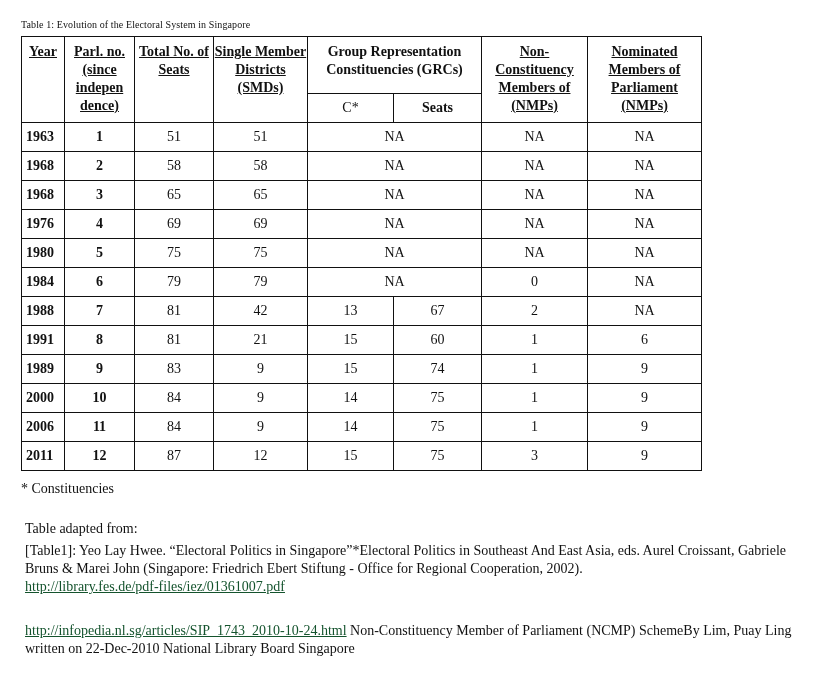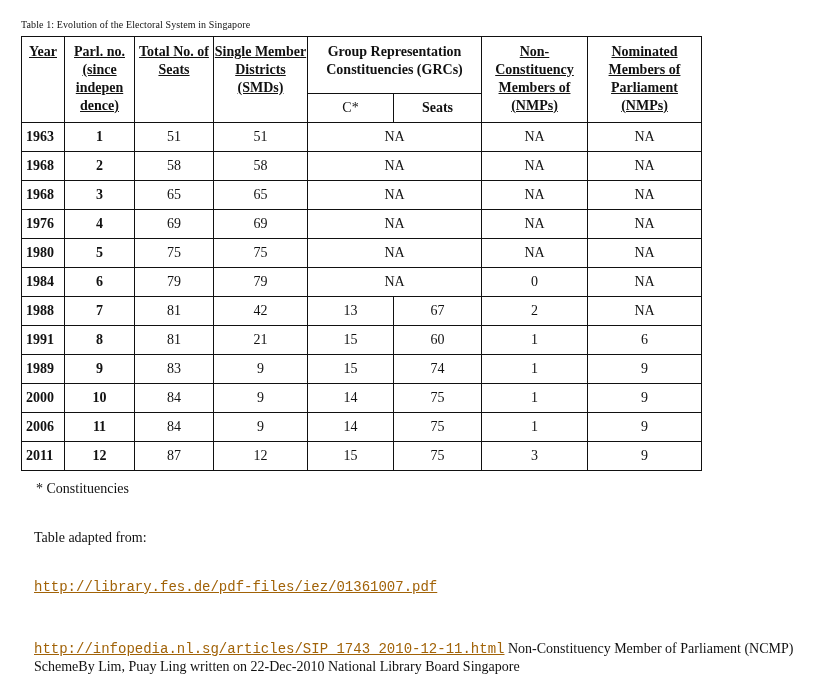--- a/index.html
+++ b/index.html
@@ -27,28 +27,28 @@
     line-height: 18px;
   }
   table.elect th { font-weight: bold; }
   table.elect td { height: 28px; vertical-align: middle; }
   table.elect td.year { font-weight: bold; text-align: left; padding-left: 4px; }
   table.elect td.parl { font-weight: bold; }
   .hdr-top { height: 56px; padding-top: 6px !important; text-decoration: underline; }
   .hdr-grc-top { height: 50px; padding-top: 6px !important; }
   .hdr-sub { height: 28px; vertical-align: middle !important; }
   .footnote {
-    position: absolute; left: 36px; top: 481px; font-size: 14px;
+    position: absolute; left: 21px; top: 481px; font-size: 14px;
   }
   .source {
     position: absolute; left: 21px; top: 516px; width: 790px;
     font-size: 14px; line-height: 18px;
   }
-  .source p { margin: 13px; }
-  .source a { color: #a16207; text-decoration: underline; font-family: Liberation Mono, monospace; }
+  .source p { margin: 4px; }
+  .source a { color: #14532d; text-decoration: underline; }
   .gap { height: 18px; }
 </style>
 </head>
 <body>
 
 <div class="caption">Table 1: Evolution of the Electoral System in Singapore</div>
 
 <table class="elect">
   <colgroup>
     <col style="width:43px">
@@ -190,16 +190,16 @@
       <td>3</td>
       <td>9</td>
     </tr>
   </tbody>
 </table>
 
 <div class="footnote">* Constituencies</div>
 
 <div class="source">
   <p>Table adapted from:</p>
-  <p><br><a href="#">http://library.fes.de/pdf-files/iez/01361007.pdf</a></p>
+  <p><span>[Table1]: Yeo Lay Hwee. “Electoral Politics in Singapore”*Electoral Politics in Southeast And East Asia, eds. Aurel Croissant, Gabriele Bruns &amp; Marei John (Singapore: Friedrich Ebert Stiftung - Office for Regional Cooperation, 2002).</span><br><a href="#">http://library.fes.de/pdf-files/iez/01361007.pdf</a></p>
   <div class="gap"></div>
-  <p><a href="#">http://infopedia.nl.sg/articles/SIP_1743_2010-12-11.html</a><span> Non-Constituency Member of Parliament (NCMP) SchemeBy Lim, Puay Ling written on 22-Dec-2010 National Library Board Singapore</span></p>
+  <p><a href="#">http://infopedia.nl.sg/articles/SIP_1743_2010-10-24.html</a><span> Non-Constituency Member of Parliament (NCMP) SchemeBy Lim, Puay Ling written on 22-Dec-2010 National Library Board Singapore</span></p>
 </div>
 
 </body></html>

